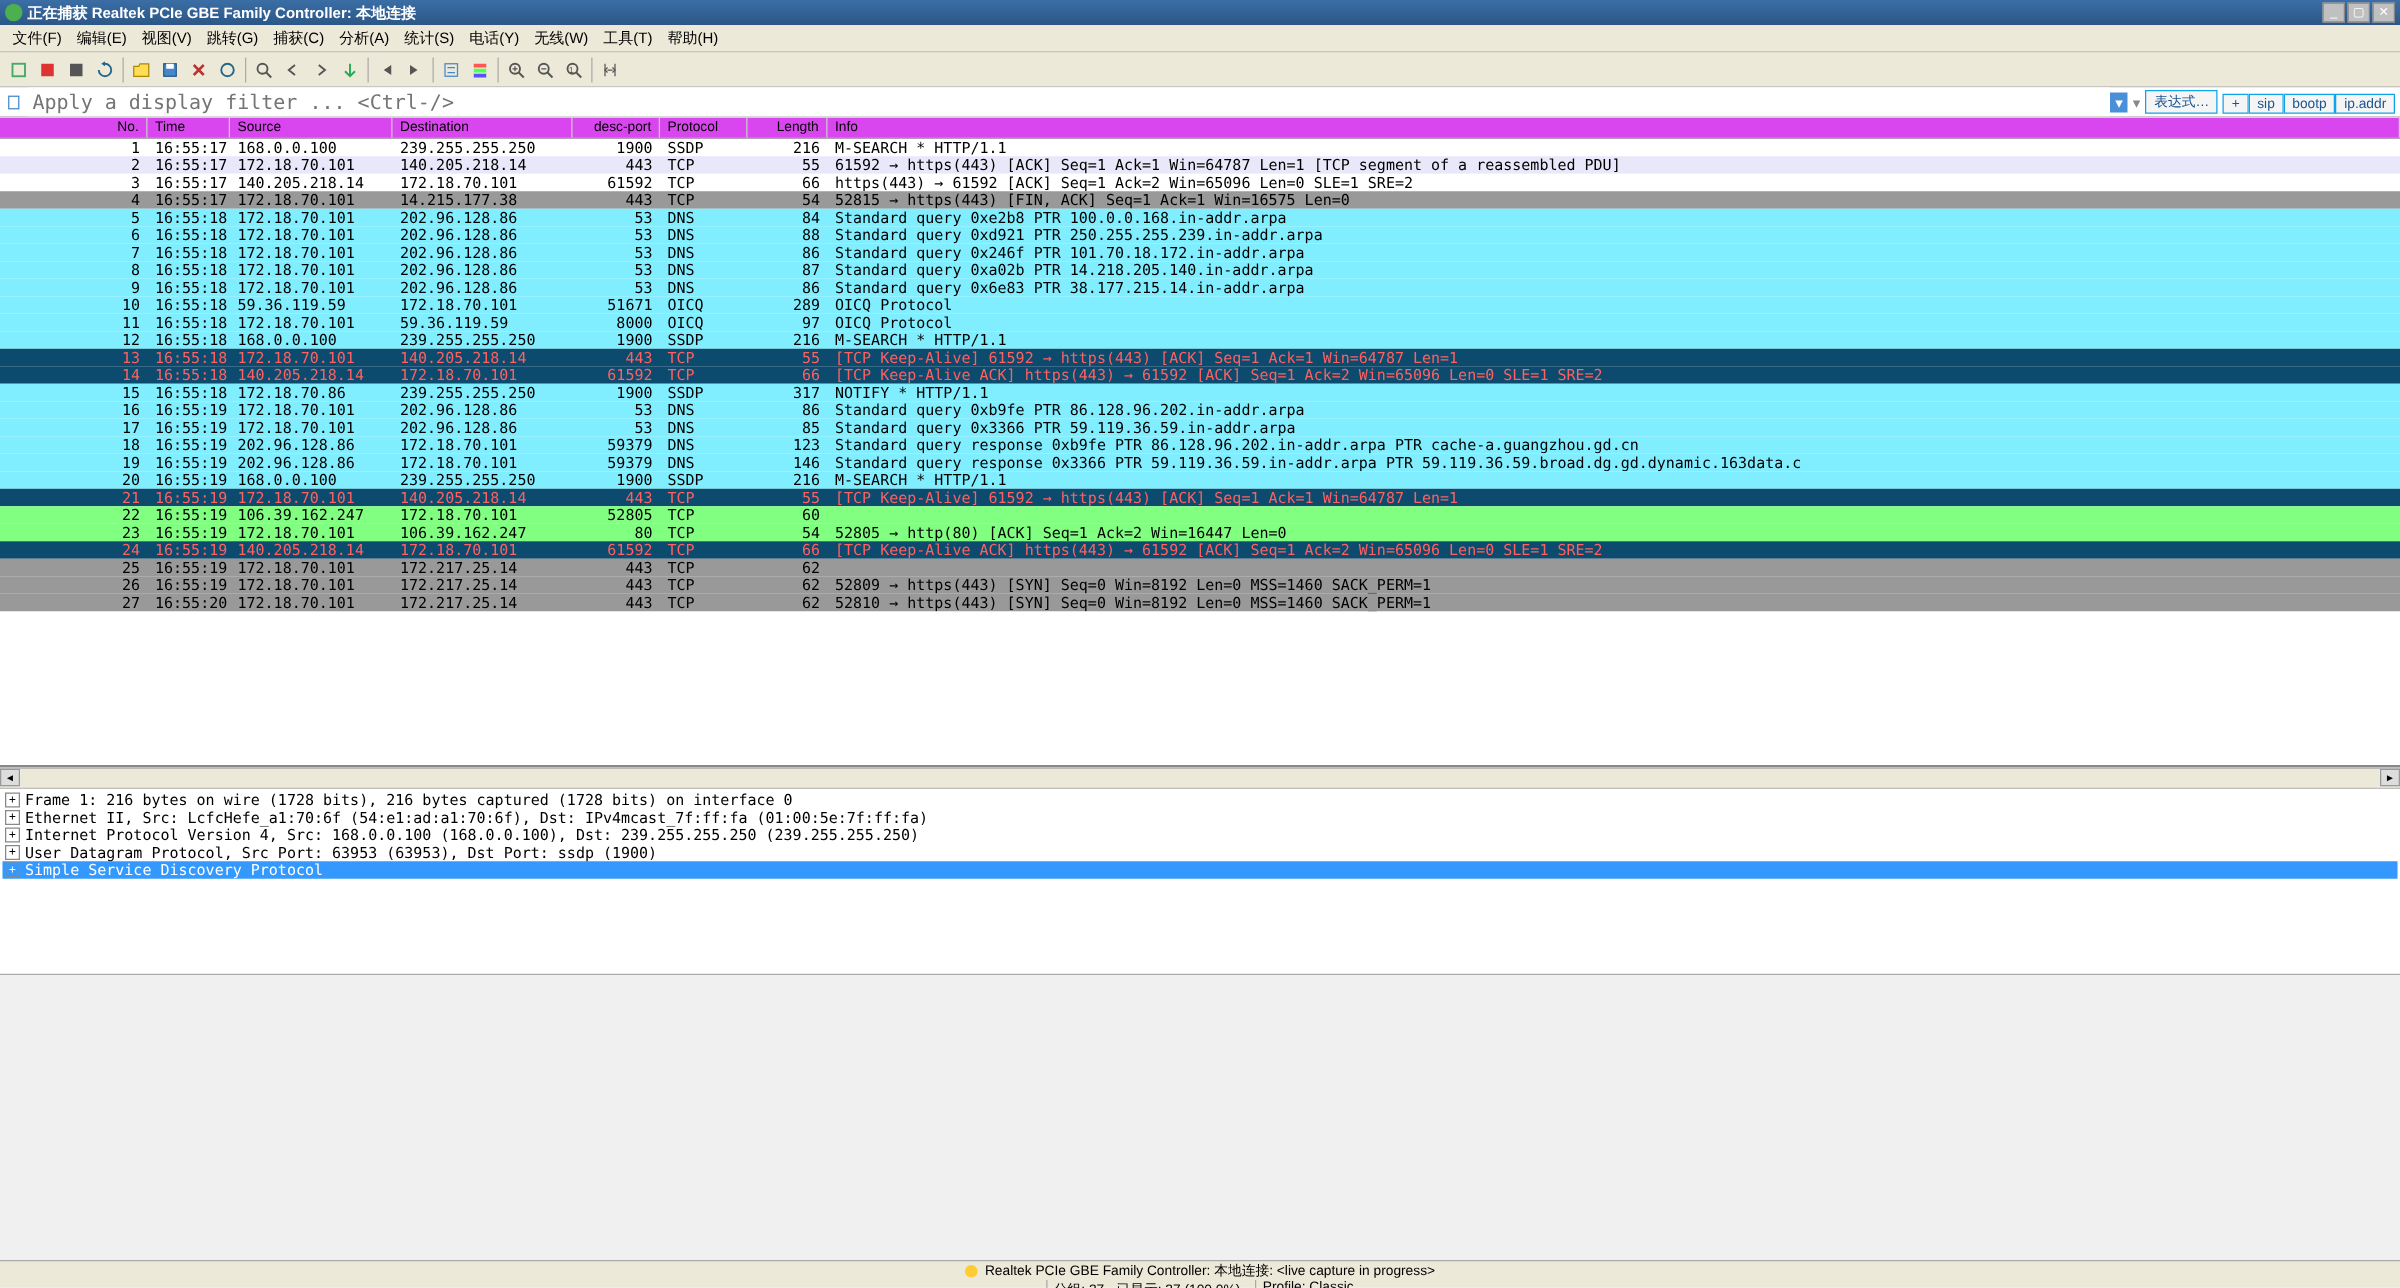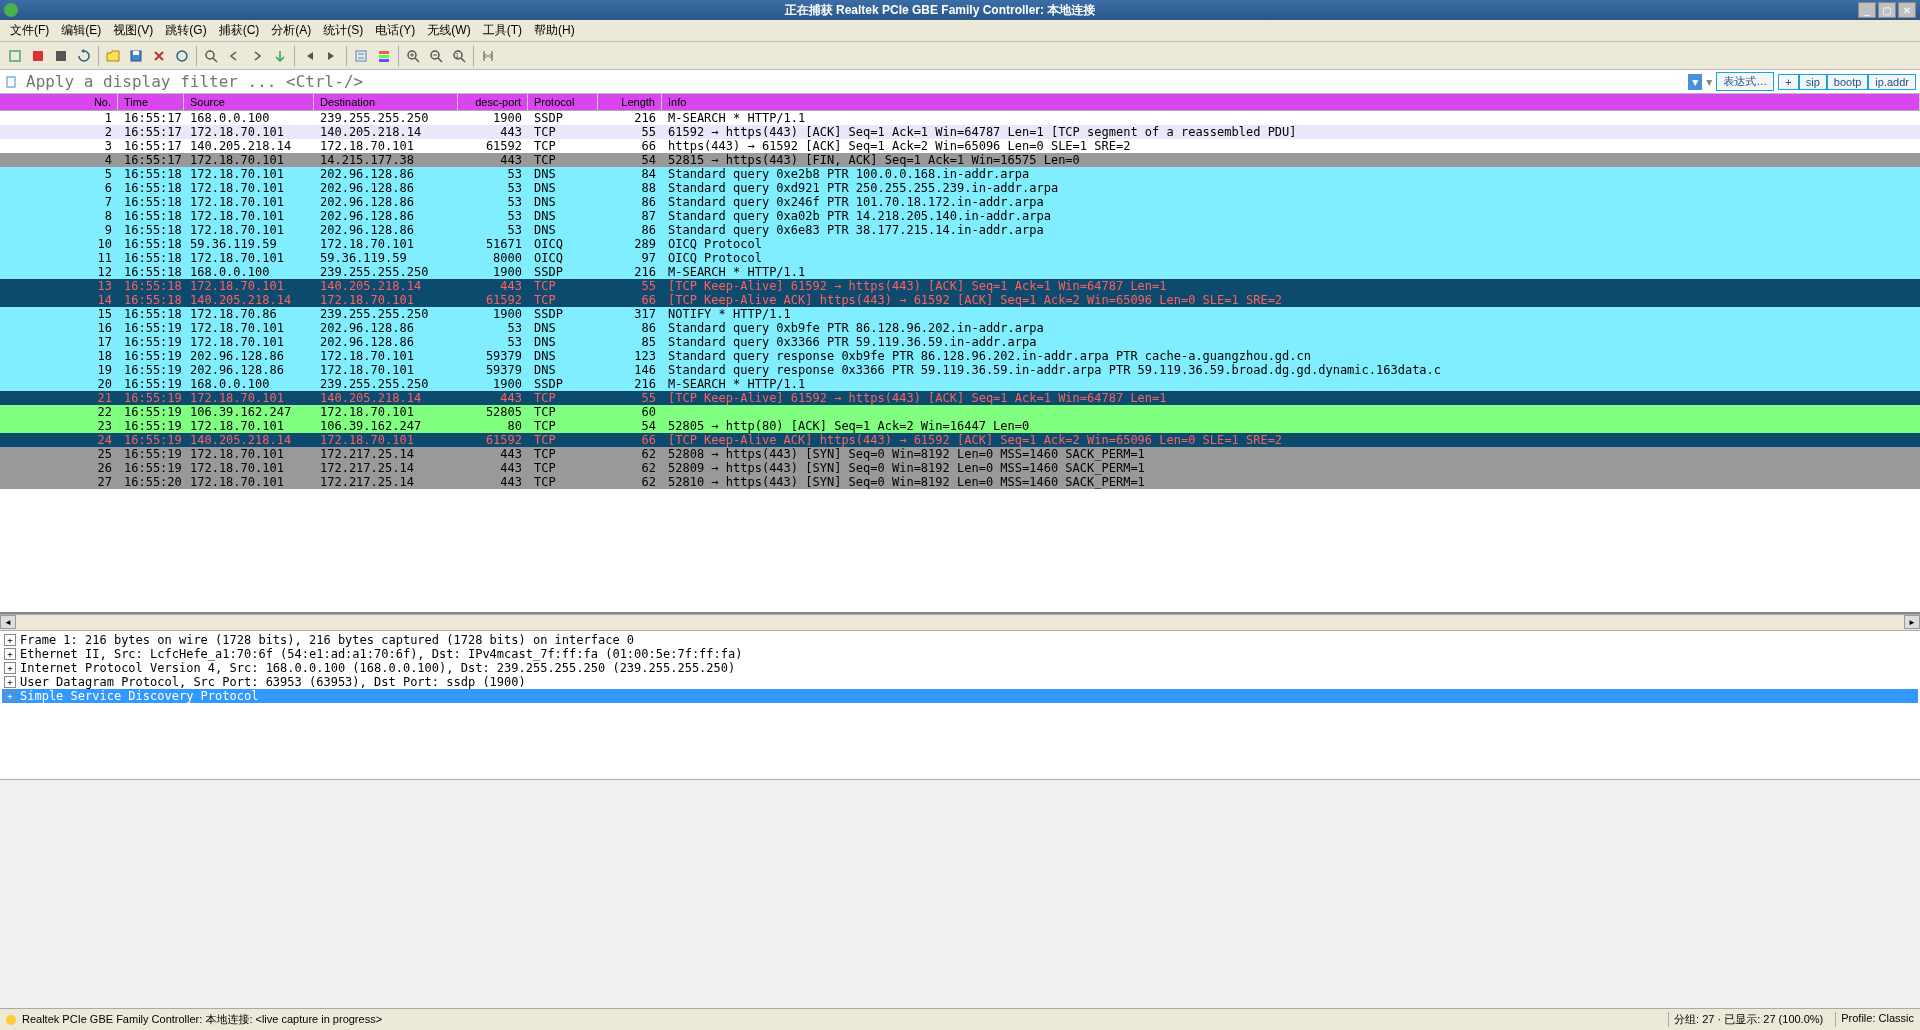--- a/index.html
+++ b/index.html
@@ -1,19 +1,19 @@
 <!DOCTYPE html>
 <html><head>
 <meta charset="utf-8">
 <style>
 * { margin: 0; padding: 0; box-sizing: border-box; }
 body { font-family: "Microsoft YaHei", "SimSun", sans-serif; font-size: 12px; background: #f0f0f0; overflow: hidden; }
 .titlebar { background: linear-gradient(#3a6ea5, #2c5687); color: #fff; height: 20px; display: flex; align-items: center; padding: 0 4px; font-size: 12px; }
 .titlebar-icon { width: 14px; height: 14px; background: #4caf50; border-radius: 50%; margin-right: 4px; display: inline-block; }
-.titlebar-text { flex: 1; font-weight: bold; text-align: center; }
+.titlebar-text { flex: 1; font-weight: bold; }
 .titlebar-btns { display: flex; gap: 2px; }
 .titlebar-btn { width: 18px; height: 16px; background: #c0c0c0; border: 1px solid #888; display: flex; align-items: center; justify-content: center; font-size: 10px; cursor: pointer; }
 .menubar { background: #ece9d8; height: 22px; display: flex; align-items: center; padding: 0 4px; border-bottom: 1px solid #bbb; }
 .menu-item { padding: 12px 6px; cursor: pointer; }
 .toolbar { background: #ece9d8; height: 28px; display: flex; align-items: center; padding: 2px 4px; border-bottom: 1px solid #bbb; gap: 1px; }
 .tb-btn { width: 22px; height: 22px; display: flex; align-items: center; justify-content: center; cursor: pointer; border: 1px solid transparent; }
 .tb-sep { width: 1px; height: 20px; background: #aaa; margin: 0 2px; }
 .filterbar { background: #fff; height: 24px; display: flex; align-items: center; border-bottom: 1px solid #bbb; }
 .filter-icon { width: 18px; height: 18px; margin: 0 2px; display: flex; align-items: center; justify-content: center; }
 .filter-input { flex: 1; border: none; outline: none; font-family: monospace; font-size: 16px; padding: 2px 4px; color: #888; }
@@ -39,21 +39,21 @@
 .c-black { background: #0c4a6e; color: #ff6060; }
 .c-green { background: #80ff80; }
 .scrollbar-h { background: #ece9d8; height: 16px; border-top: 1px solid #aaa; position: relative; }
 .scroll-arrow { position: absolute; width: 16px; height: 14px; background: #ddd; border: 1px solid #999; top: 0; display: flex; align-items: center; justify-content: center; font-size: 8px; }
 .scroll-arrow.left { left: 0; }
 .scroll-arrow.right { right: 0; }
 .details-pane { background: #fff; height: 150px; overflow: auto; font-family: "Consolas", monospace; font-size: 12px; border-top: 1px solid #aaa; border-bottom: 1px solid #aaa; padding: 2px; }
 .detail-line { display: flex; align-items: center; padding: 0 2px; }
 .detail-expander { width: 12px; height: 12px; border: 1px solid #888; display: inline-flex; align-items: center; justify-content: center; margin-right: 4px; font-size: 9px; line-height: 1; cursor: pointer; }
 .detail-selected { background: #3399ff; color: #fff; }
-.statusbar { background: #ece9d8; height: 22px; display: flex; align-items: center; padding: 0 6px; border-top: 1px solid #aaa; font-size: 11px; position: fixed; bottom: 0; left: 0; right: 0; }
+.statusbar { background: #ece9d8; height: 22px; display: flex; align-items: center; padding: 0 6px; border-top: 1px solid #aaa; font-size: 11px; position: fixed; bottom: 0; left: 0; right: 0; flex-direction: column; }
 .status-left { flex: 1; display: flex; align-items: center; gap: 6px; }
 .status-bullet { width: 10px; height: 10px; border-radius: 50%; background: #ffcc33; display: inline-block; }
 .status-right { display: flex; gap: 12px; }
 .status-seg { border-left: 1px solid #aaa; padding-left: 5px; }
 </style>
 </head>
 <body>
 
 <div class="titlebar">
   <span class="titlebar-icon"></span>
@@ -471,21 +471,20 @@
         <div class="col-info">[TCP Keep-Alive ACK] https(443) → 61592 [ACK] Seq=1 Ack=2 Win=65096 Len=0 SLE=1 SRE=2</div>
       </div>
       <div class="pl-row c-gray">
         <div class="col-no">25</div>
         <div class="col-time">16:55:19</div>
         <div class="col-src">172.18.70.101</div>
         <div class="col-dst">172.217.25.14</div>
         <div class="col-dport">443</div>
         <div class="col-proto">TCP</div>
         <div class="col-len">62</div>
-        <div class="col-info">52808 → https(443) [SYN] Seq=0 Win=8192 Len=0 MSS=1460 SACK_PERM=1</div>
       </div>
       <div class="pl-row c-gray">
         <div class="col-no">26</div>
         <div class="col-time">16:55:19</div>
         <div class="col-src">172.18.70.101</div>
         <div class="col-dst">172.217.25.14</div>
         <div class="col-dport">443</div>
         <div class="col-proto">TCP</div>
         <div class="col-len">62</div>
         <div class="col-info">52809 → https(443) [SYN] Seq=0 Win=8192 Len=0 MSS=1460 SACK_PERM=1</div>

